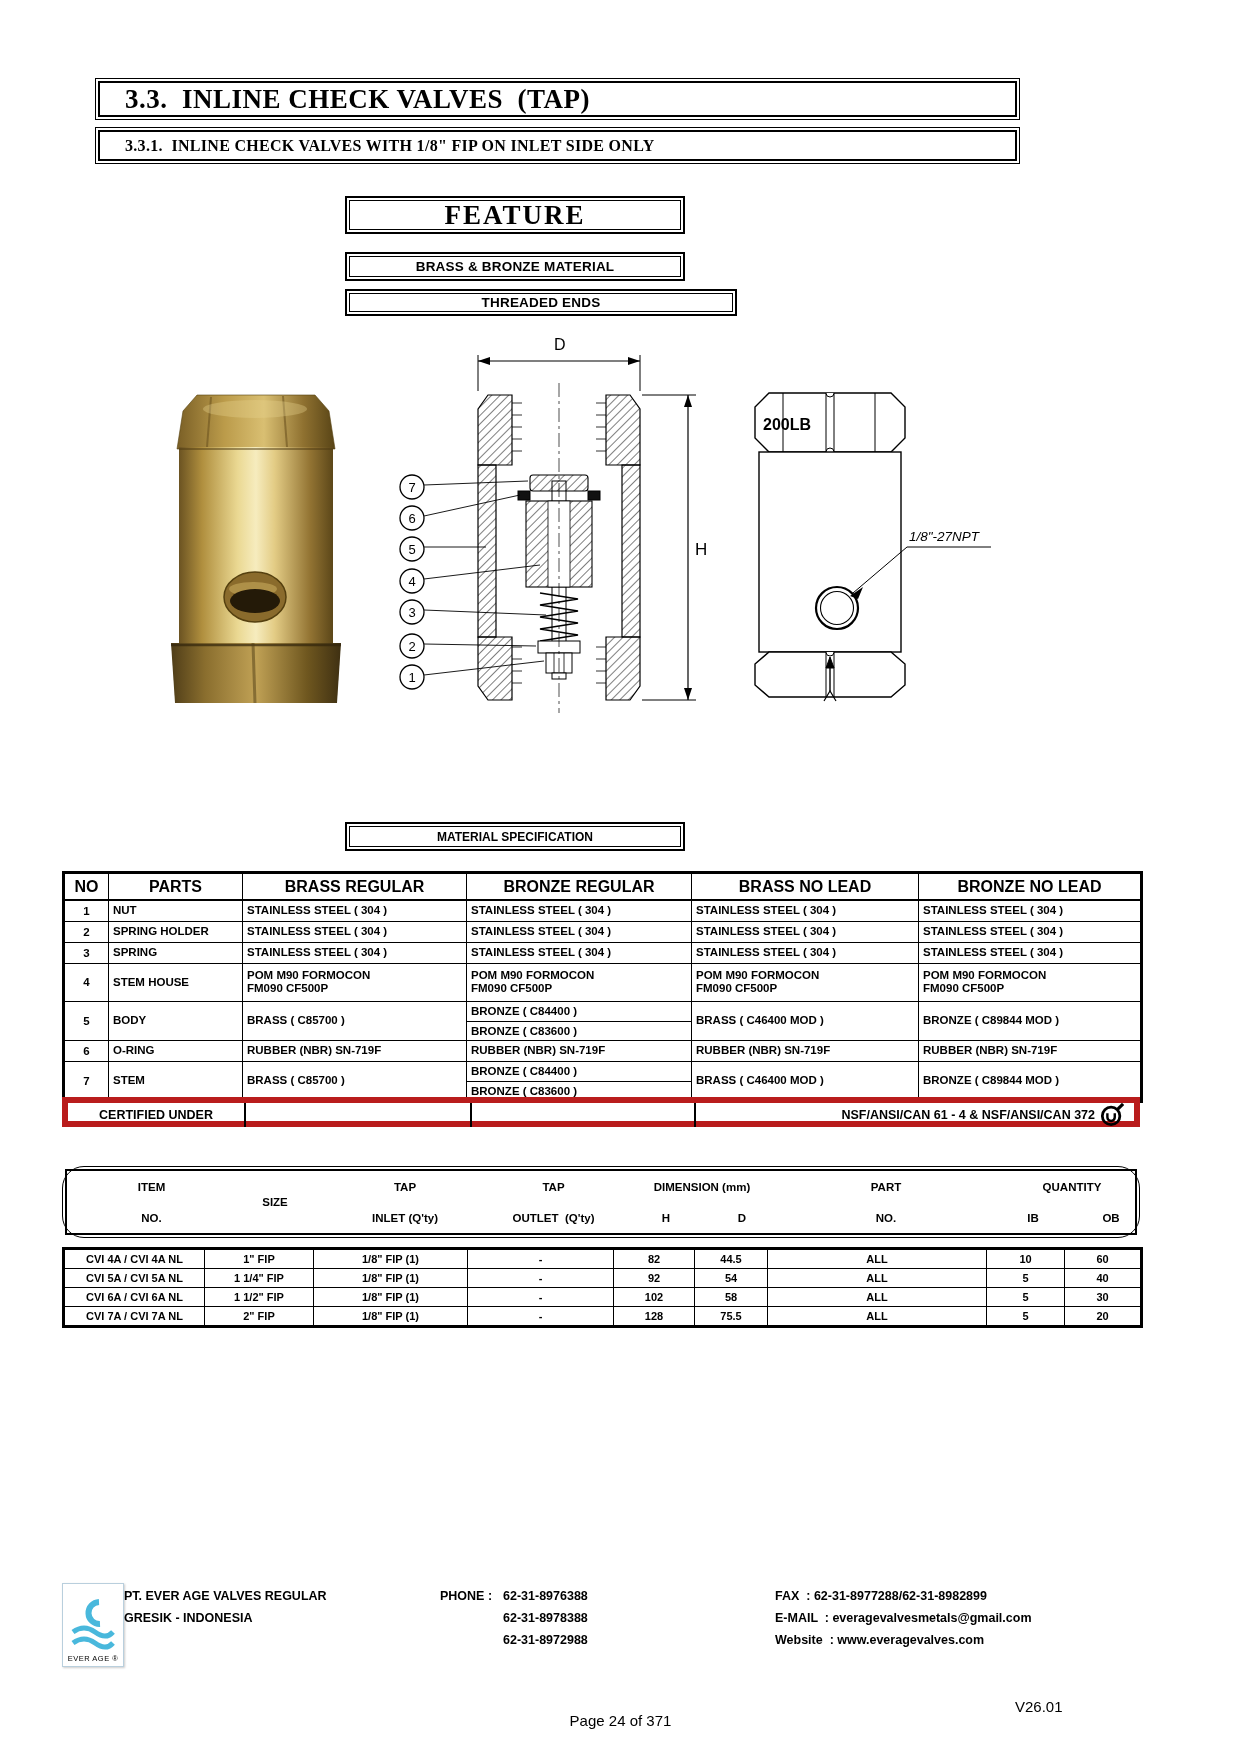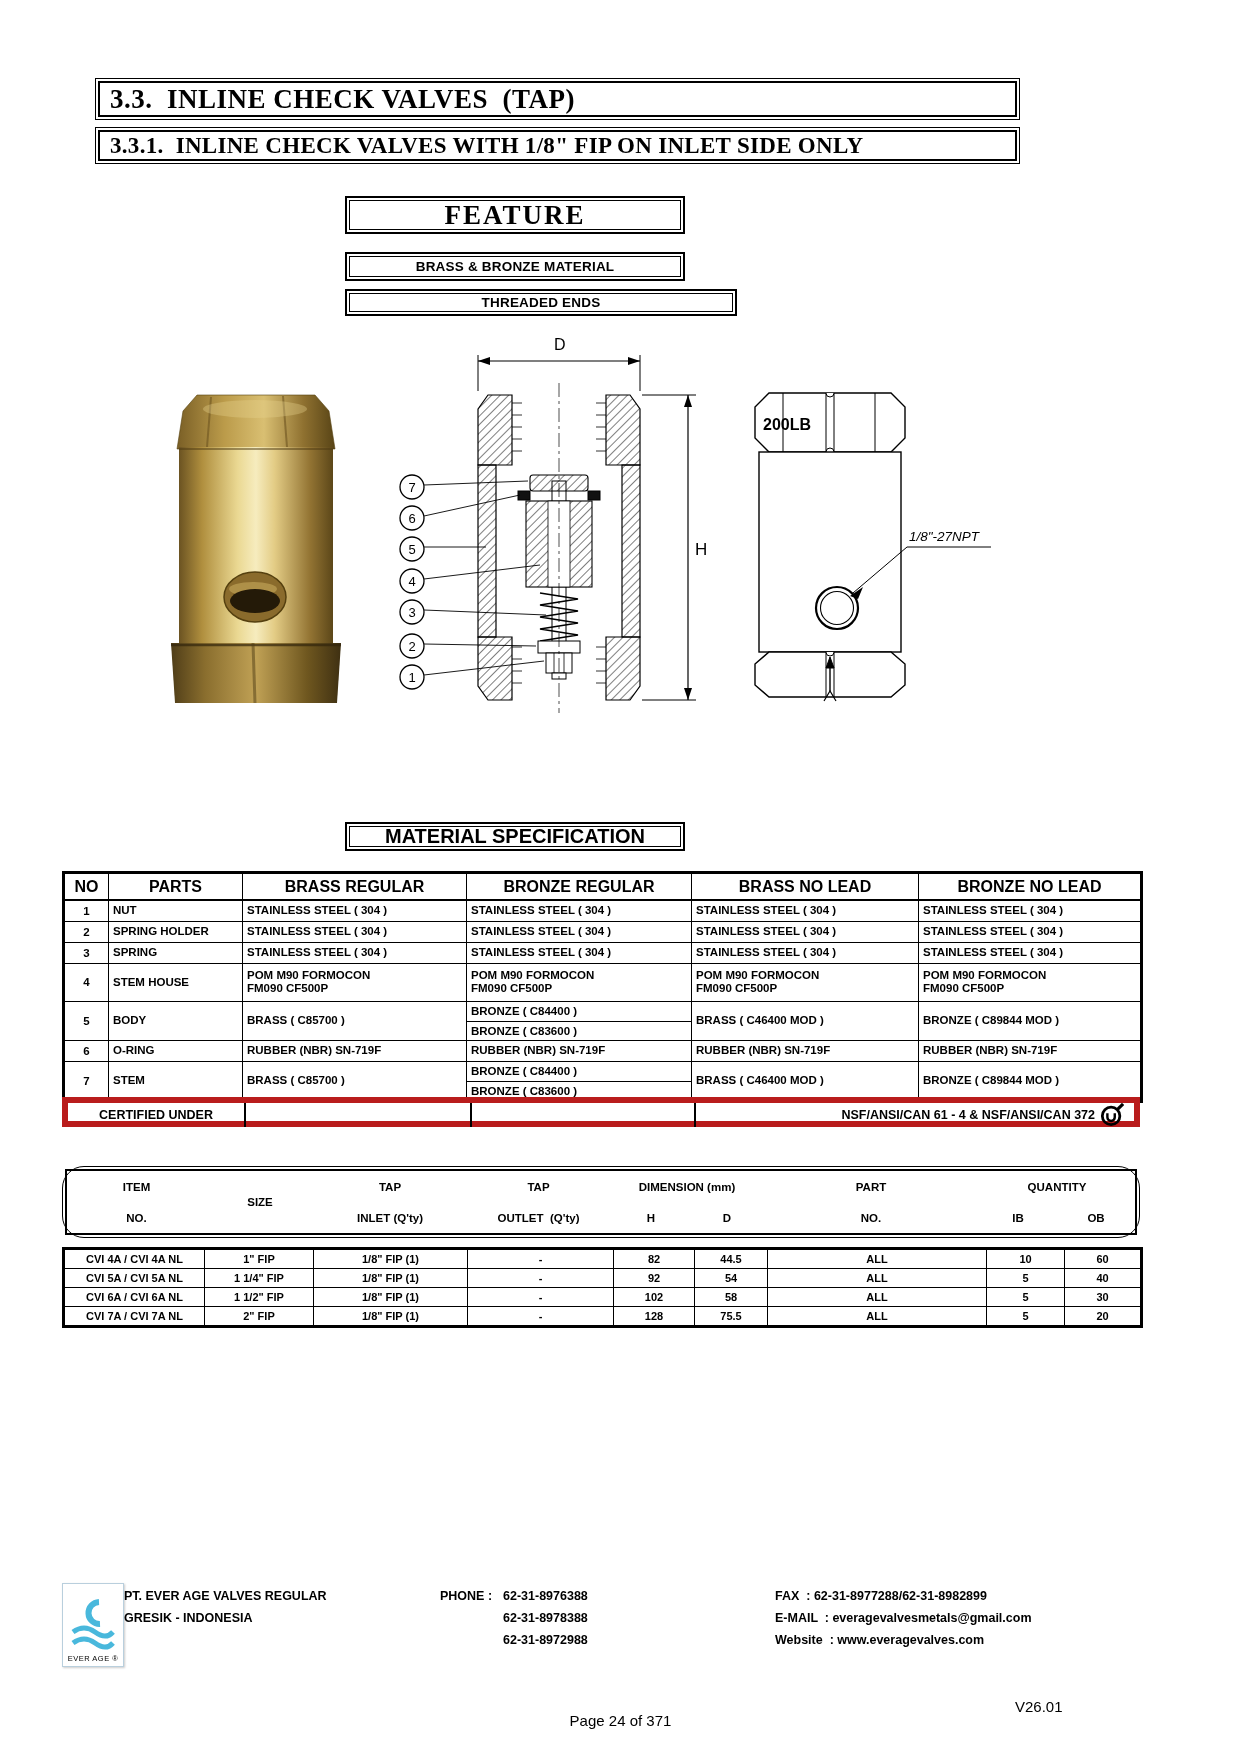--- a/index.html
+++ b/index.html
@@ -4,32 +4,32 @@
 <style>
   html,body{margin:0;padding:0;background:#e9e9e9;}
   #page{position:relative;width:1241px;height:1754px;background:#ffffff;margin:0 auto;
         font-family:"Liberation Sans",sans-serif;color:#000;overflow:hidden;}
   .abs{position:absolute;}
   .pre{white-space:pre;}
 
   
   .dbox{border:1px solid #000;padding:2px;box-sizing:border-box;}
   .dbox .in{border:2px solid #000;width:100%;height:100%;box-sizing:border-box;
-            display:flex;align-items:center;}
+            display:flex;align-items:center;padding-left:15px;}
   .dbox2{border:2px solid #000;padding:2px;box-sizing:border-box;}
   .dbox2 .in{border:1px solid #000;width:100%;height:100%;box-sizing:border-box;
              display:flex;align-items:center;justify-content:center;}
 
   .serif{font-family:"Liberation Serif",serif;font-weight:bold;}
 
   .title-txt{font-size:27px;letter-spacing:.5px;padding-left:10px;}
-  .subtitle-txt{font-size:23px;letter-spacing:.3px;padding-left:10px;}
+  .subtitle-txt{font-size:16px;letter-spacing:.3px;padding-left:10px;}
   .feature-txt{font-size:27px;letter-spacing:2px;}
   .badge-txt{font-size:13.5px;font-weight:bold;letter-spacing:.2px;}
-  .mspec-txt{font-size:20px;font-weight:bold;}
+  .mspec-txt{font-size:12px;font-weight:bold;}
 
   
   table.mat{border-collapse:collapse;table-layout:fixed;width:1078px;
             border:3px solid #000;font-size:11.5px;font-weight:bold;}
   table.mat td,table.mat th{border:1px solid #000;padding:0 4px;vertical-align:middle;
             overflow:hidden;}
   table.mat th{border-bottom:2px solid #000;height:25px;text-align:center;font-size:16px;}
   table.mat td.num{text-align:center;padding:0;}
   table.mat td.cell{text-align:left;line-height:13px;}
   table.mat td.split{padding:0;}

